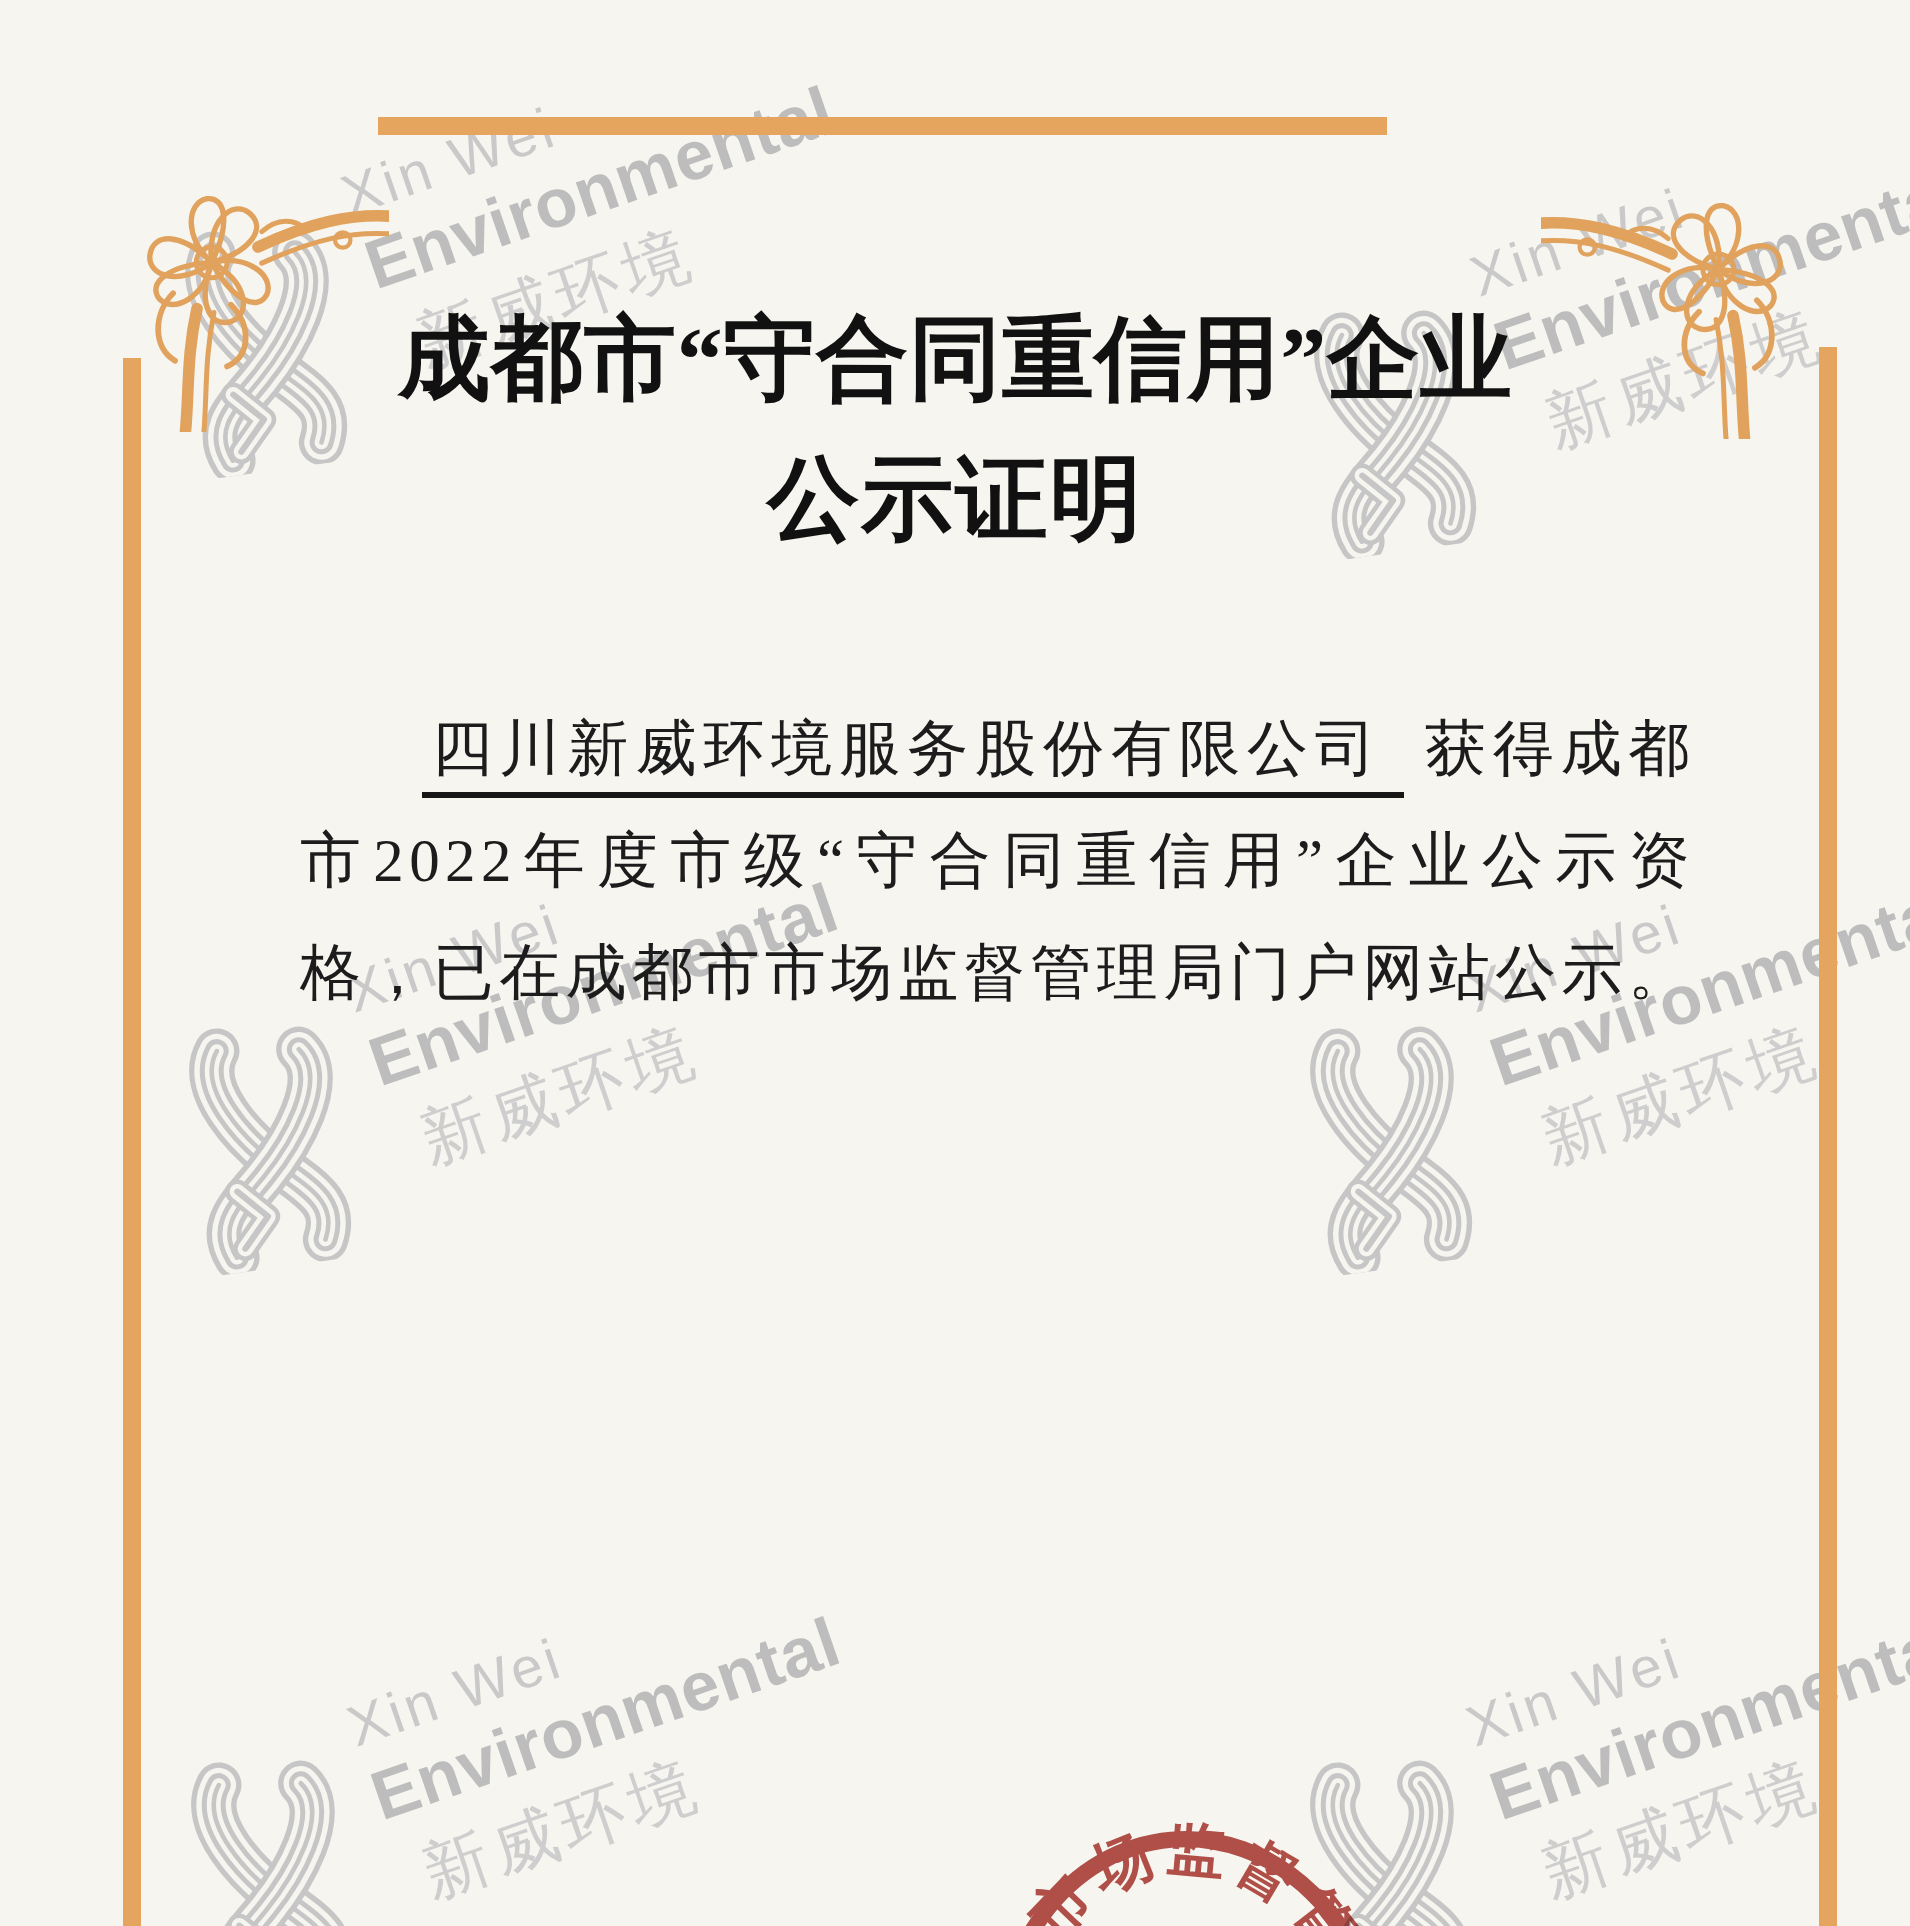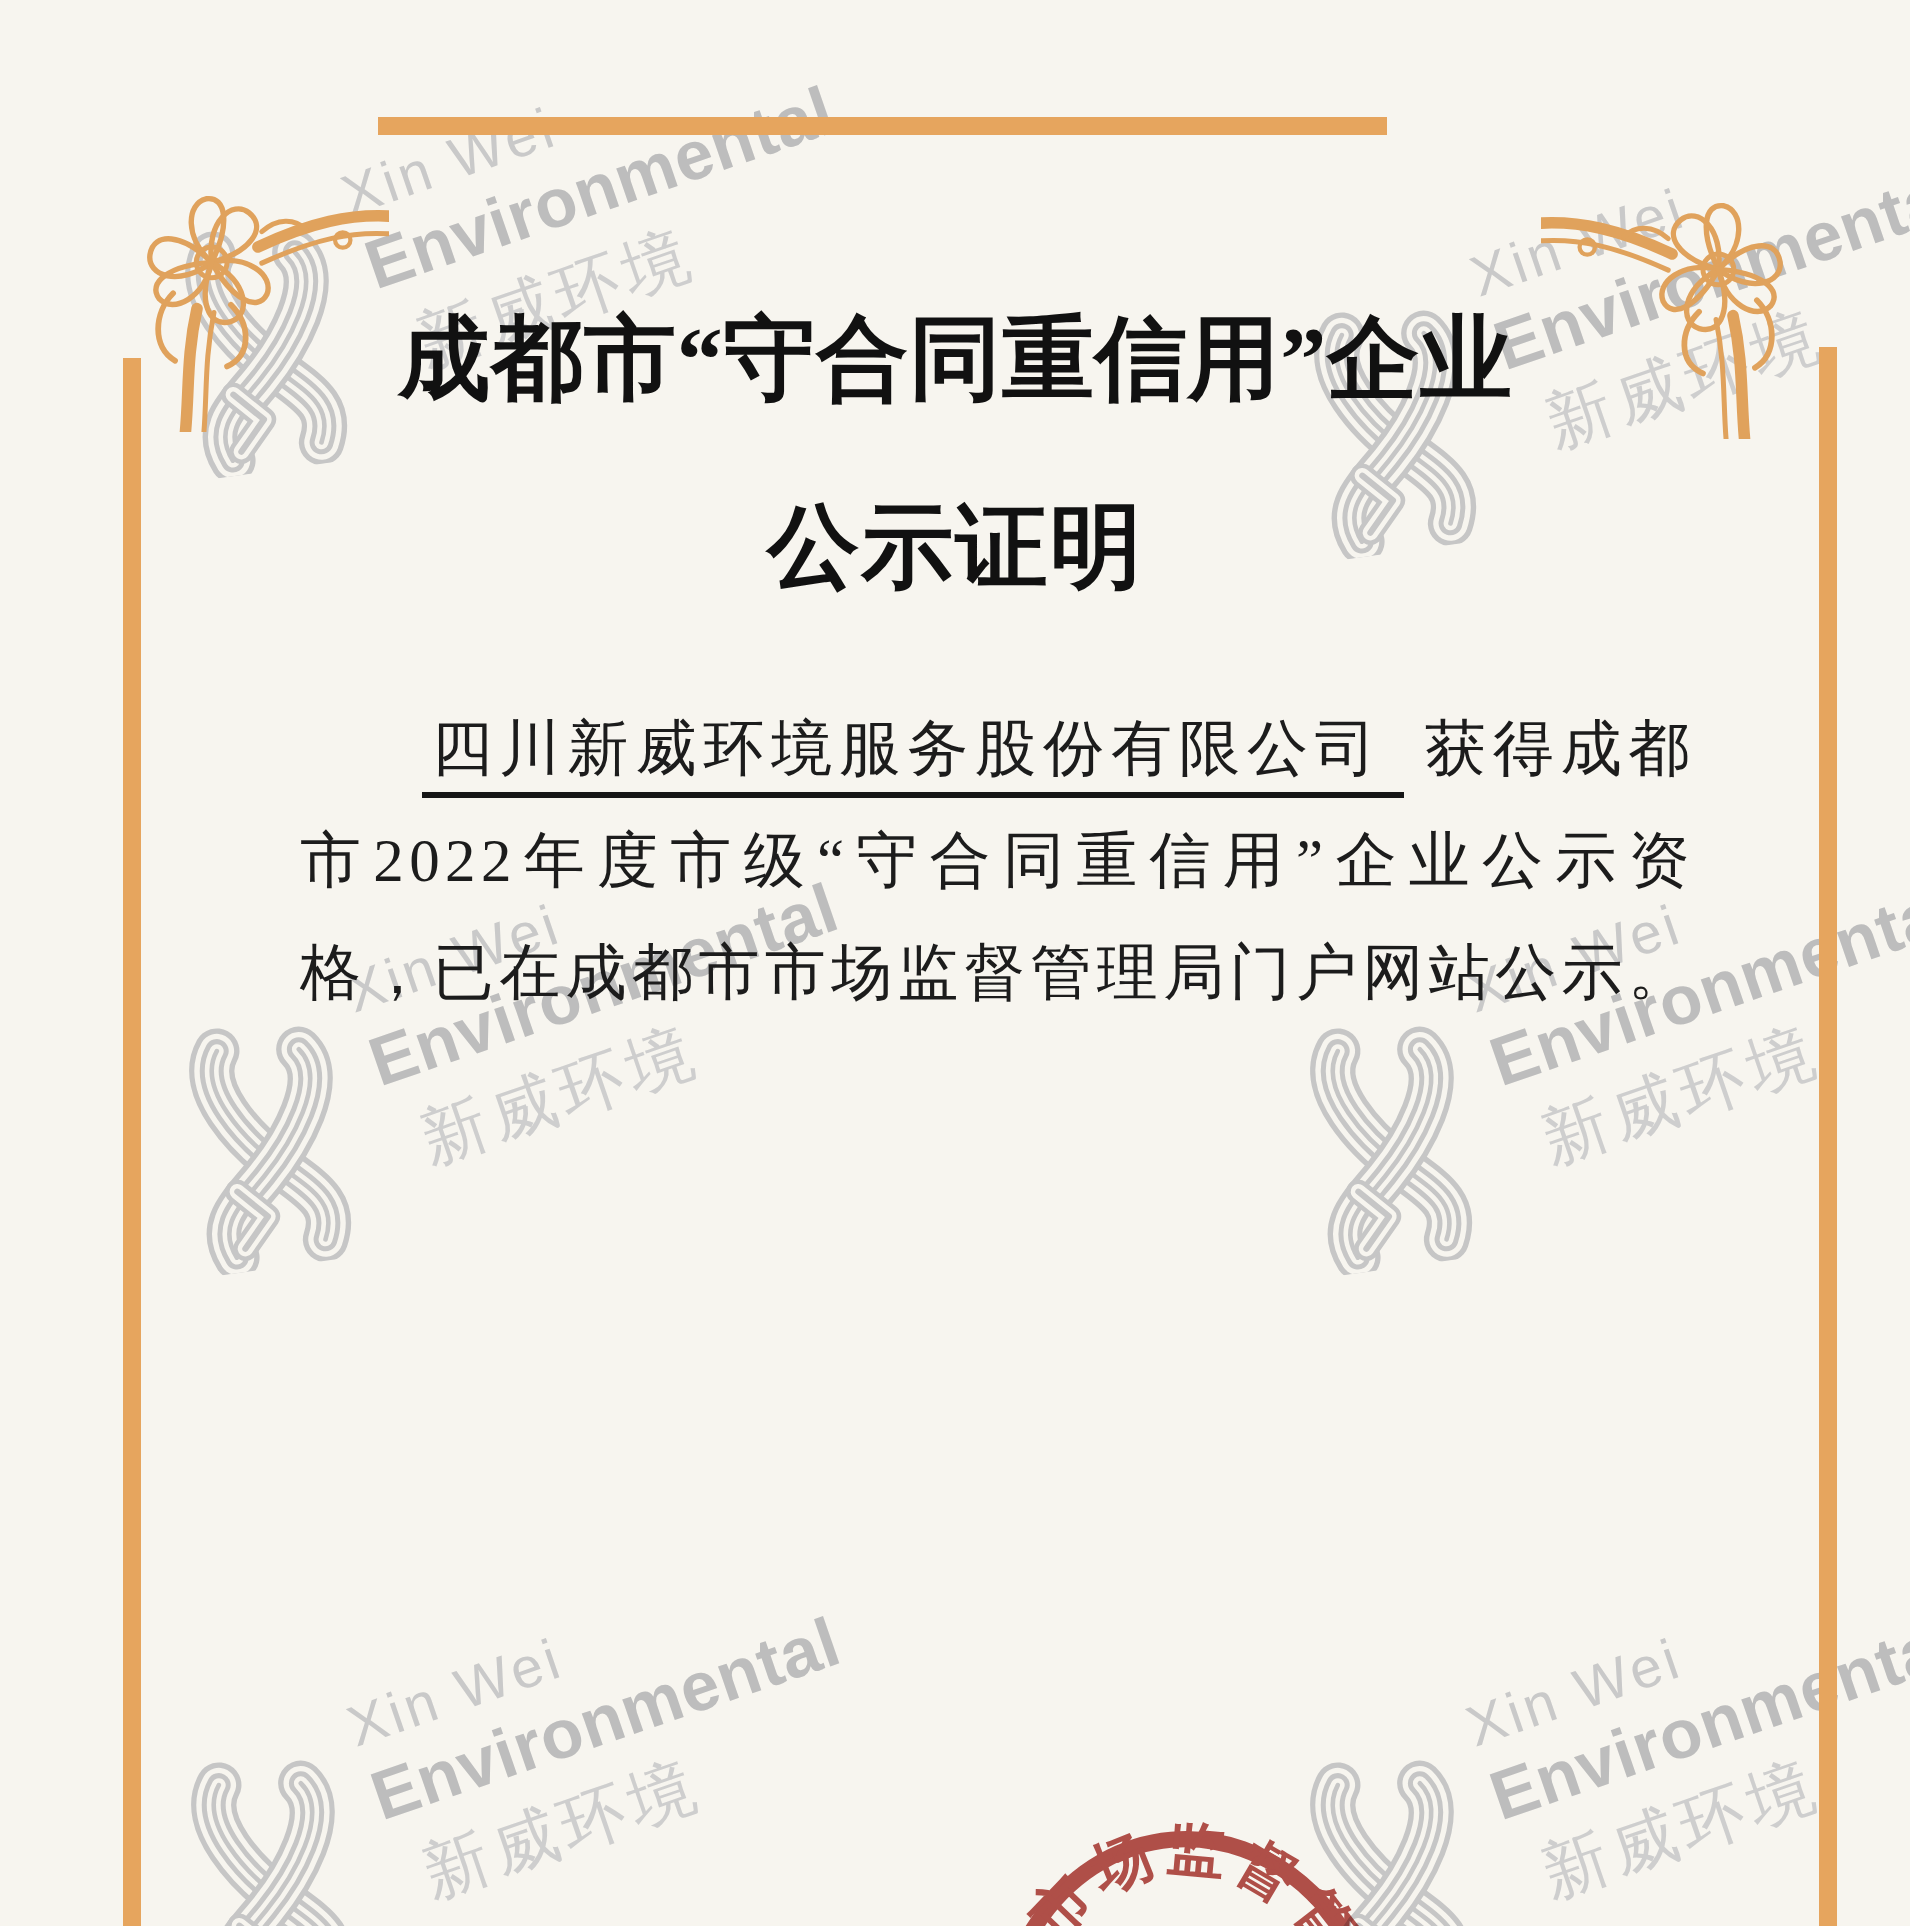--- a/index.html
+++ b/index.html
@@ -13,21 +13,21 @@
   .wm .logo{position:absolute;left:0;top:58px;width:169px;height:247px;transform:rotate(-8deg);}
   .wm .wtxt{position:absolute;left:152px;top:0;transform:rotate(-19deg);transform-origin:0 0;
             font-family:"Liberation Sans","DejaVu Sans",sans-serif;white-space:nowrap;}
   .wm-l1{font-size:57px;letter-spacing:3.9px;color:#c9c9c9;}
   .wm-l2{font-size:69px;font-weight:700;letter-spacing:0.8px;color:#bdbdbd;margin-top:2.3px;}
   .wm-l3{font-size:66px;letter-spacing:6.2px;color:#cecece;margin-top:6.2px;margin-left:23px;}
   
   .title{position:absolute;left:0;top:313px;width:1911px;text-align:center;z-index:3;
          font-weight:700;color:#111;}
   .title .t1{font-size:92px;letter-spacing:0.8px;line-height:1;}
-  .title .t2{font-size:92px;letter-spacing:2.3px;line-height:1;margin-top:96px;}
+  .title .t2{font-size:92px;letter-spacing:2.3px;line-height:1;margin-top:48px;}
   .bodytext{position:absolute;left:300px;top:693px;width:1395px;z-index:3;
             font-size:61px;line-height:112px;letter-spacing:5.4px;text-align:justify;
             word-break:break-all;color:#1c1c1c;}
   .bodytext p{margin:0;text-indent:2em;}
   .bodytext p.p2{margin-top:25px;}
   .company{border-bottom:6.2px solid #161616;padding:0 21px 10px 9.6px;margin-right:21px;}
   
   .seal{position:absolute;left:969px;top:1809px;width:443px;height:505px;z-index:5;
         transform:rotate(-5deg);opacity:.85;mix-blend-mode:multiply;}
 </style>

